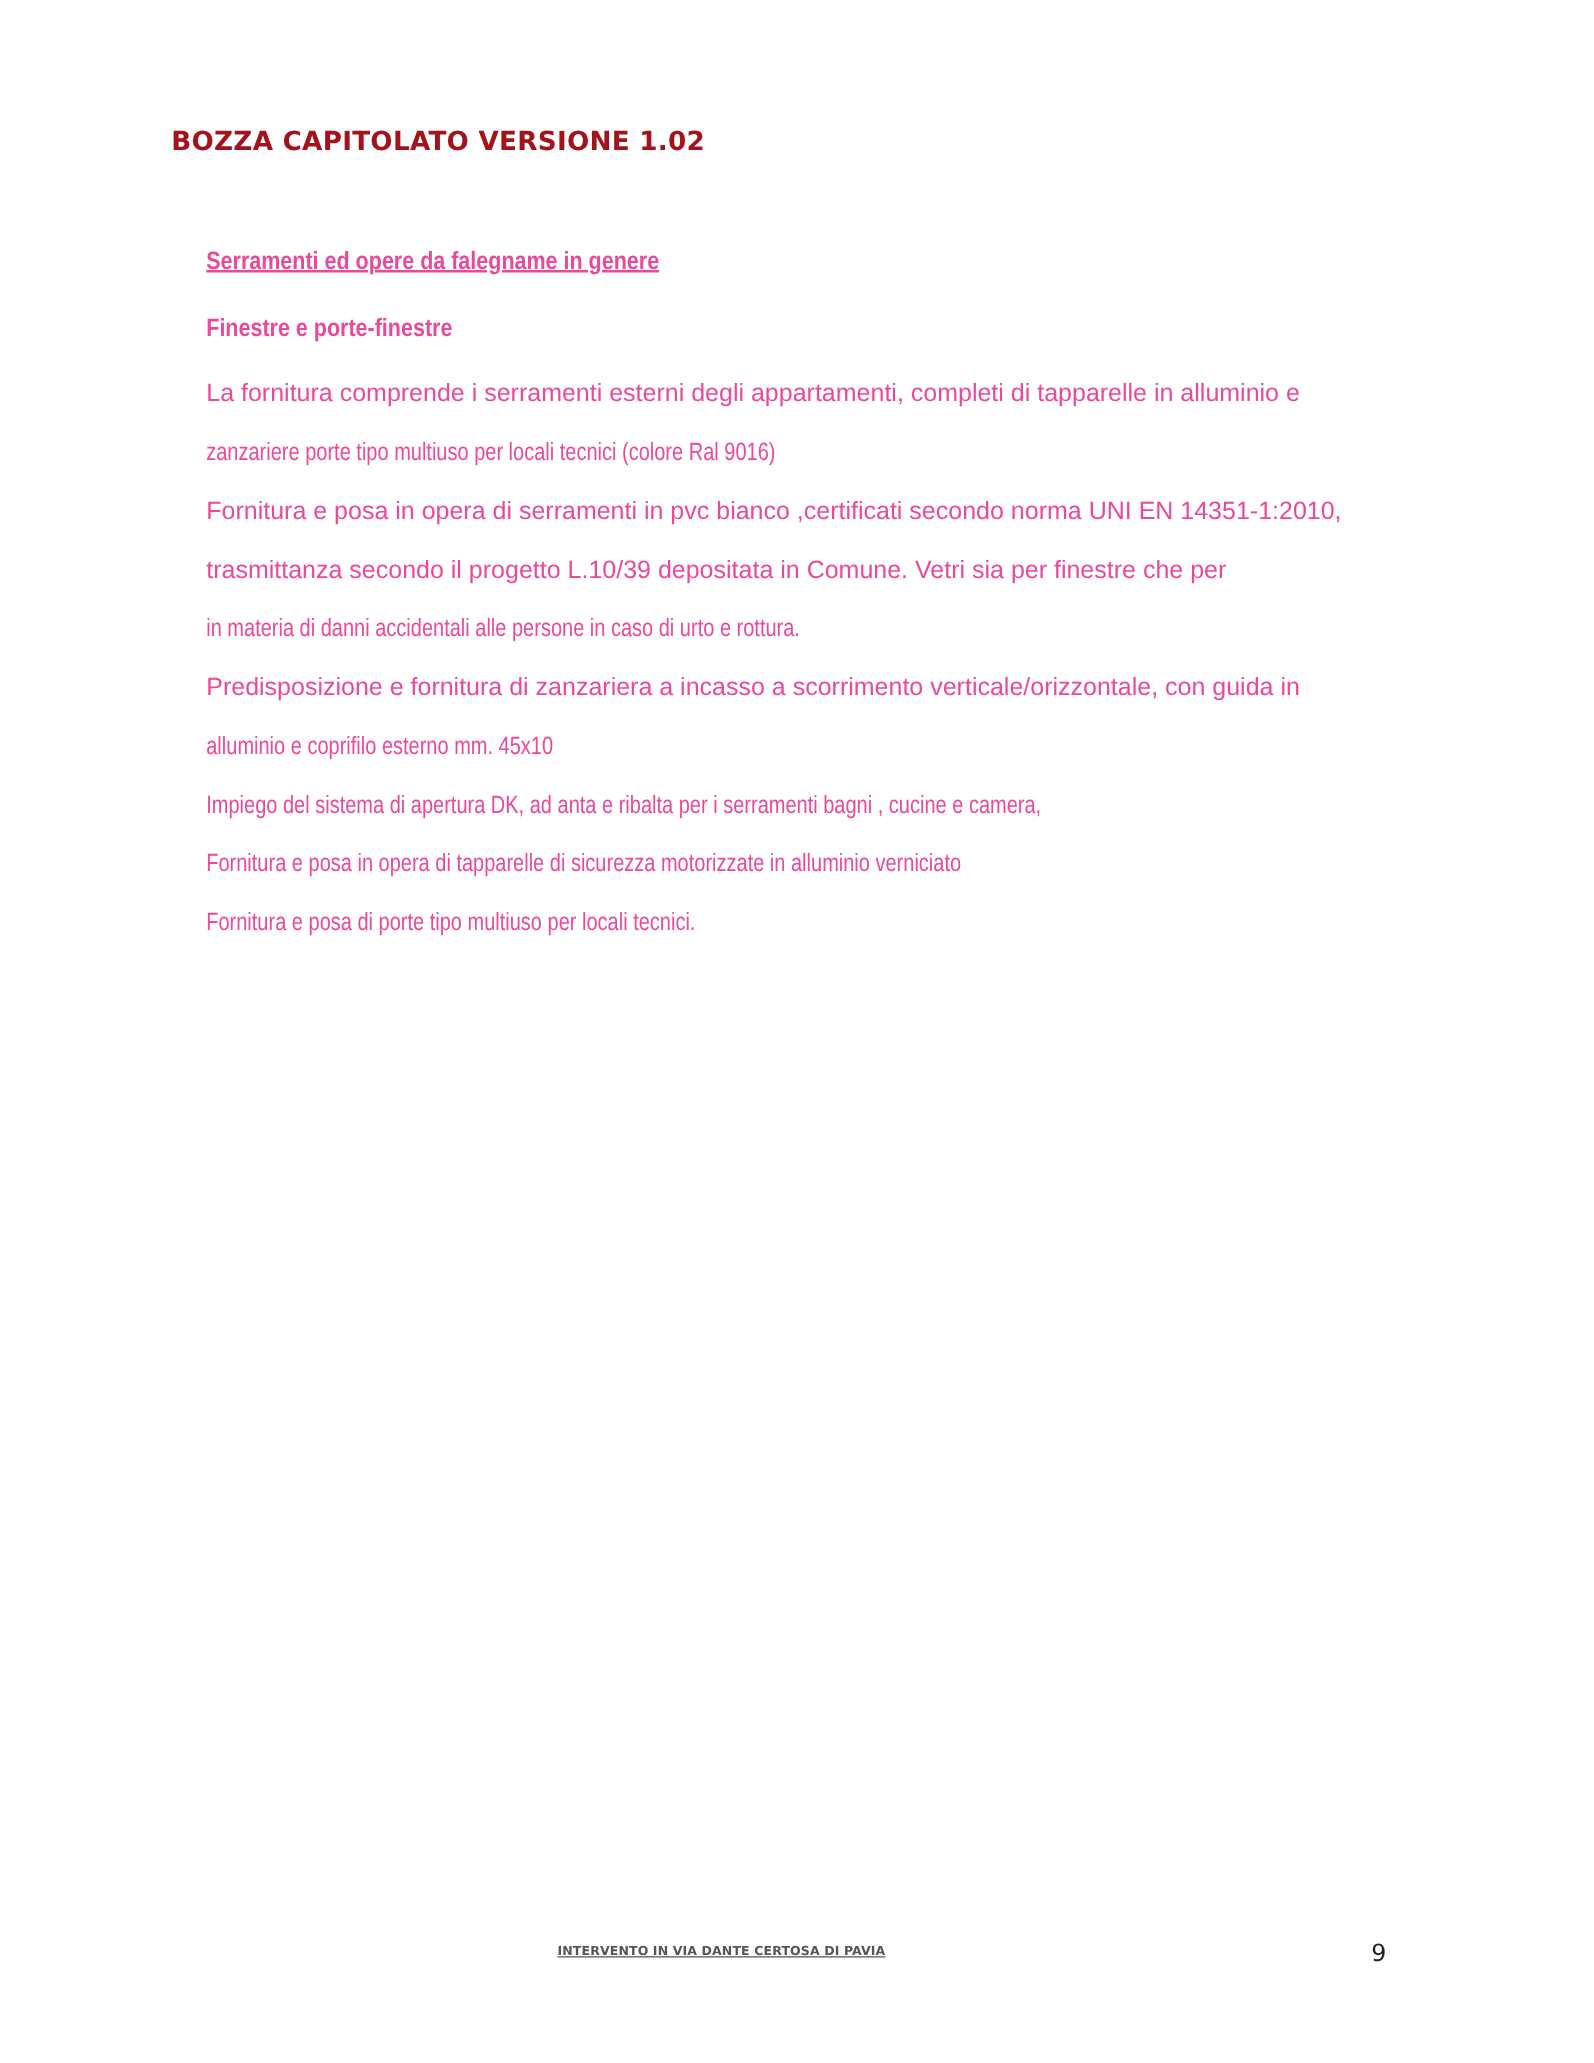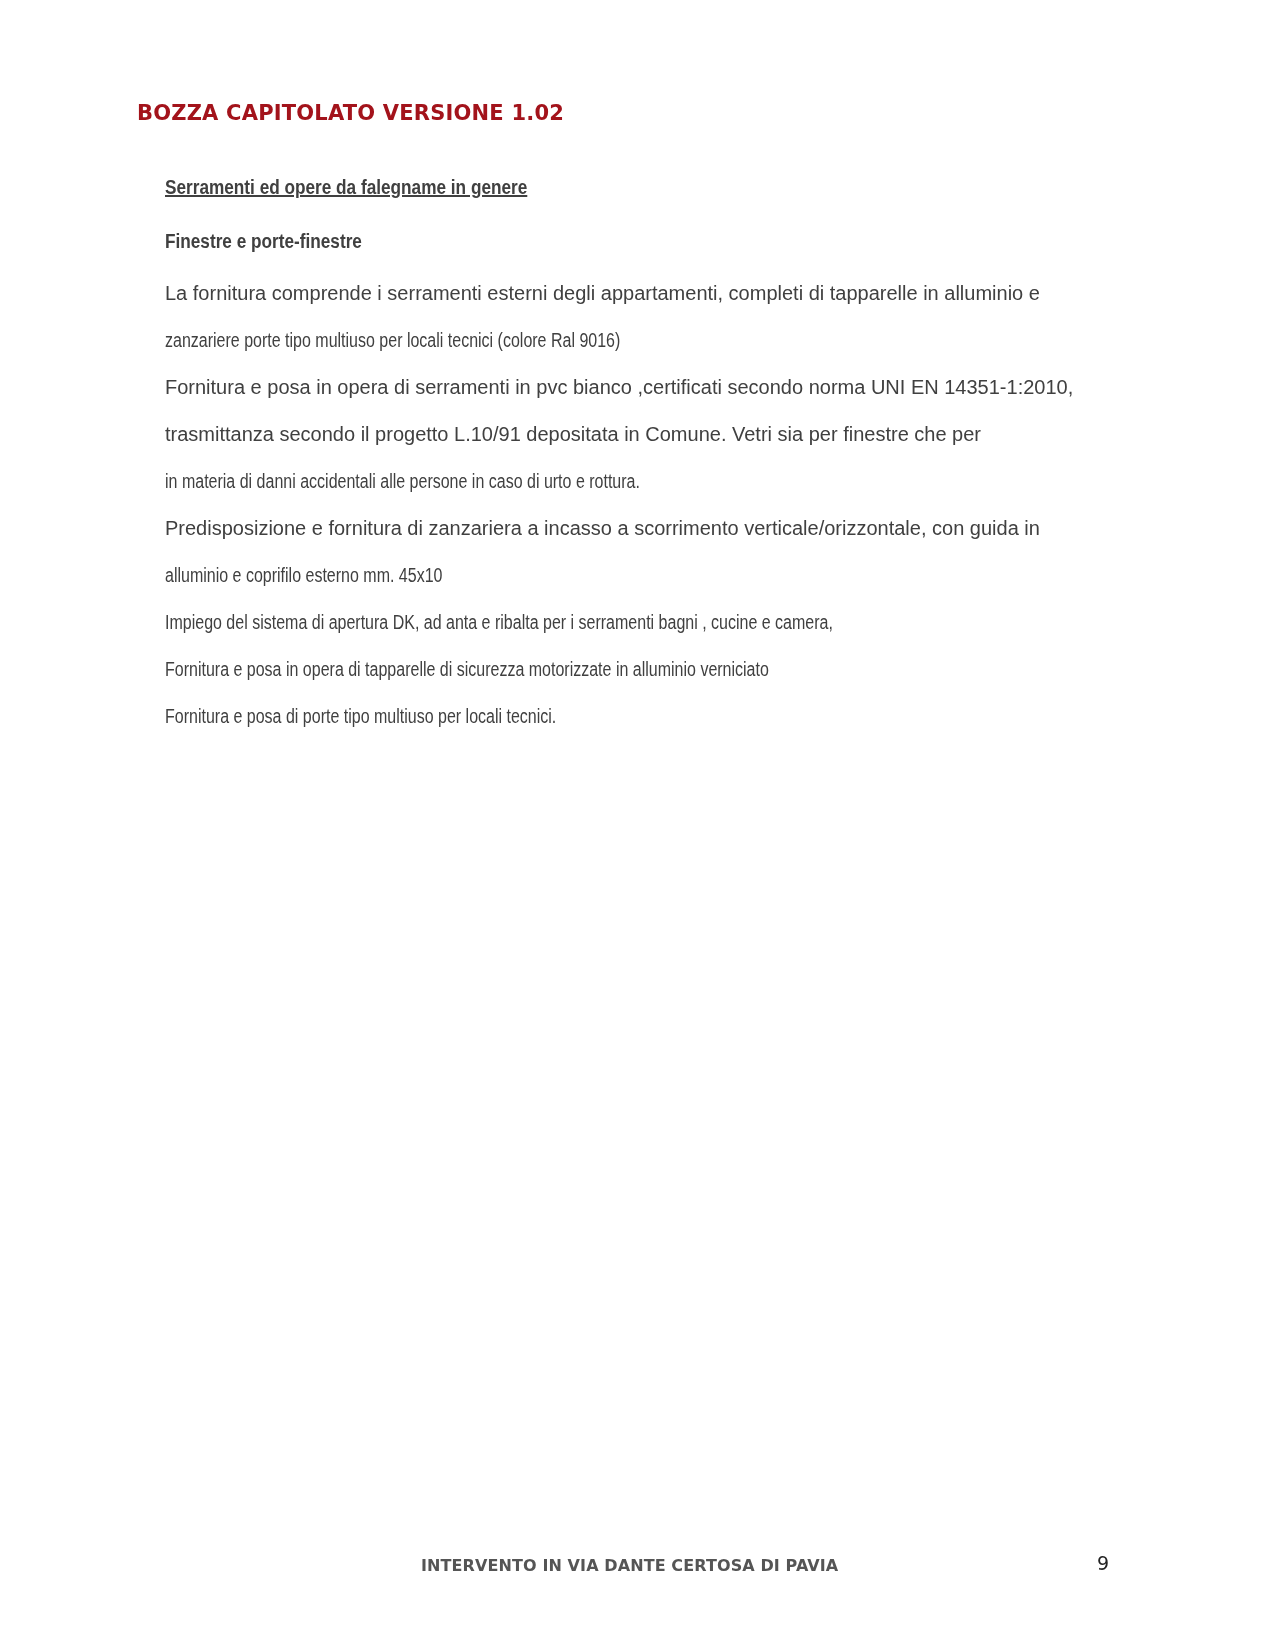--- a/index.html
+++ b/index.html
@@ -4,64 +4,64 @@
   <style>
     html, body { margin: 0; padding: 0; background: #ffffff; }
     body { width: 1275px; height: 1650px; position: relative; overflow: hidden; }
     .page { position: absolute; left: 0; top: 0; width: 1275px; height: 1650px; background: #fff; }
     .header-title {
       position: absolute; left: 137px; top: 101px;
       font-family: "DejaVu Sans", sans-serif; font-size: 21px; font-weight: bold;
       color: #a3131b; letter-spacing: 0.2px;
     }
     .content {
-      position: absolute; left: 165px; top: 170px; width: 945px;
-      font-family: "Liberation Sans", sans-serif; color: #404040;
+      position: absolute; left: 165px; top: 192px; width: 945px;
+      font-family: "Liberation Sans", sans-serif; color: #ec4899;
     }
     .section-title {
       font-family: "Liberation Sans", sans-serif;
       font-size: 20px; font-weight: bold; text-decoration: underline;
       transform: scaleX(0.86); transform-origin: left center;
       white-space: nowrap; height: 34px; line-height: 34px; margin: 0;
     }
     .subsection-title {
       font-size: 20px; font-weight: bold;
       transform: scaleX(0.86); transform-origin: left center;
       white-space: nowrap; height: 30px; line-height: 30px;
       margin-top: 22px;
     }
     .body-lines { margin-top: 14px; }
     .line {
       font-size: 20px; height: 47px; line-height: 47px; white-space: nowrap;
       transform-origin: left center;
     }
     .footer-text {
-      position: absolute; left: 421px; top: 1556px;
-      font-family: "DejaVu Sans", sans-serif; font-size: 16px; font-weight: bold;
-      color: #555; letter-spacing: 0.1px;
+      position: absolute; left: 446px; top: 1556px;
+      font-family: "DejaVu Sans", sans-serif; font-size: 10px; font-weight: bold;
+      color: #555; letter-spacing: 0.1px; text-decoration: underline;
     }
     .page-number {
       position: absolute; left: 1097px; top: 1552px;
       font-family: "DejaVu Sans", sans-serif; font-size: 19px; color: #222;
     }
   </style>
 </head>
 <body>
 
 <div class="page">
   <div class="header-title">BOZZA CAPITOLATO VERSIONE 1.02</div>
 
   <div class="content">
     <div class="section-title">Serramenti ed opere da falegname in genere</div>
     <div class="subsection-title">Finestre e porte-finestre</div>
     <div class="body-lines" id="body-lines">
         <div class="line" style="transform: scaleX(1);">La fornitura comprende i serramenti esterni degli appartamenti, completi di tapparelle  in alluminio e</div>
         <div class="line" style="transform: scaleX(0.8);">zanzariere porte tipo multiuso per  locali tecnici (colore Ral 9016)</div>
         <div class="line" style="transform: scaleX(1);">Fornitura e posa in opera di serramenti in pvc bianco ,certificati secondo norma UNI EN 14351-1:2010,</div>
-        <div class="line" style="transform: scaleX(1);">trasmittanza secondo il progetto L.10/91 depositata in Comune. Vetri sia per finestre che per</div>
+        <div class="line" style="transform: scaleX(1);">trasmittanza secondo il progetto L.10/39 depositata in Comune. Vetri sia per finestre che per</div>
         <div class="line" style="transform: scaleX(0.8);">in materia di danni accidentali alle persone in caso di urto e rottura.</div>
         <div class="line" style="transform: scaleX(1);">Predisposizione e fornitura di zanzariera a incasso a scorrimento verticale/orizzontale, con guida in</div>
         <div class="line" style="transform: scaleX(0.8);">alluminio e coprifilo esterno mm. 45x10</div>
         <div class="line" style="transform: scaleX(0.8);">Impiego del sistema di apertura DK, ad anta e ribalta per i serramenti bagni , cucine e camera,</div>
         <div class="line" style="transform: scaleX(0.8);">Fornitura e posa in opera di tapparelle di sicurezza motorizzate in alluminio verniciato</div>
         <div class="line" style="transform: scaleX(0.8);">Fornitura e posa di porte tipo multiuso per locali tecnici.</div>
       </div>
   </div>
 
   <div class="footer-text">INTERVENTO IN VIA DANTE CERTOSA DI PAVIA</div>

